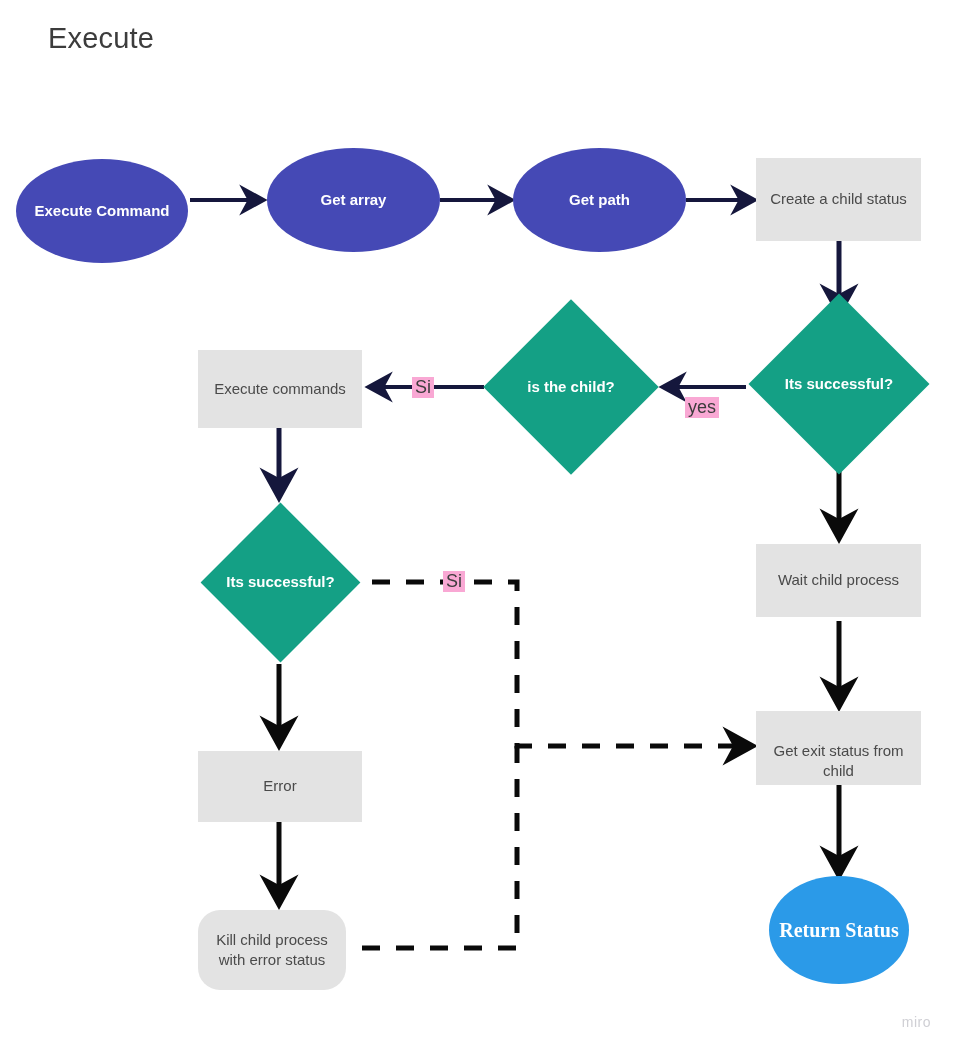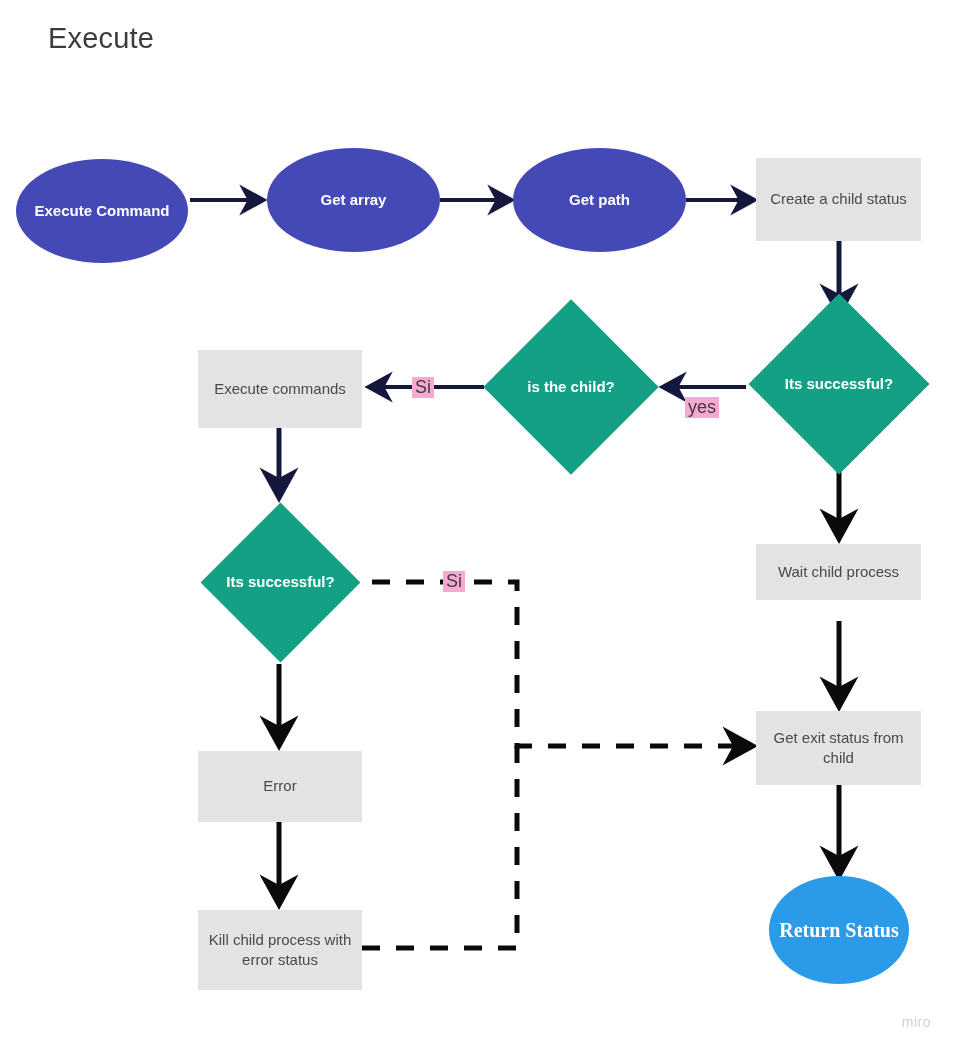--- a/index.html
+++ b/index.html
@@ -176,29 +176,29 @@
 
   <div class="diamond-wrap" style="left:224px; top:526px; width:113px; height:113px;">
     <div class="diamond-shape"></div>
     <div class="diamond-label">Its successful?</div>
   </div>
 
   <div class="node box" style="left:198px; top:751px; width:164px; height:71px;">
     <span>Error</span>
   </div>
 
-  <div class="node box" style="left:198px; top:910px; width:164px; height:80px;">
+  <div class="node box" style="left:198px; top:910px; width:148px; height:80px;border-radius:22px;">
     <span>Kill child process with error status</span>
   </div>
 
-  <div class="node box" style="left:756px; top:544px; width:165px; height:56px;">
+  <div class="node box" style="left:756px; top:544px; width:165px; height:73px;">
     <span>Wait child process</span>
   </div>
 
-  <div class="node box" style="left:756px; top:711px; width:165px; height:74px;">
+  <div class="node box" style="left:756px; top:711px; width:165px; height:74px;align-items:flex-end;">
     <span>Get exit status from child</span>
   </div>
 
   <div class="node ellipse blue" style="left:769px; top:876px; width:140px; height:108px;">
     <span>Return Status</span>
   </div>
 
   <div class="edge-label" style="left:685px; top:377px;margin-top:20px;">
     <span>yes</span>
   </div>

